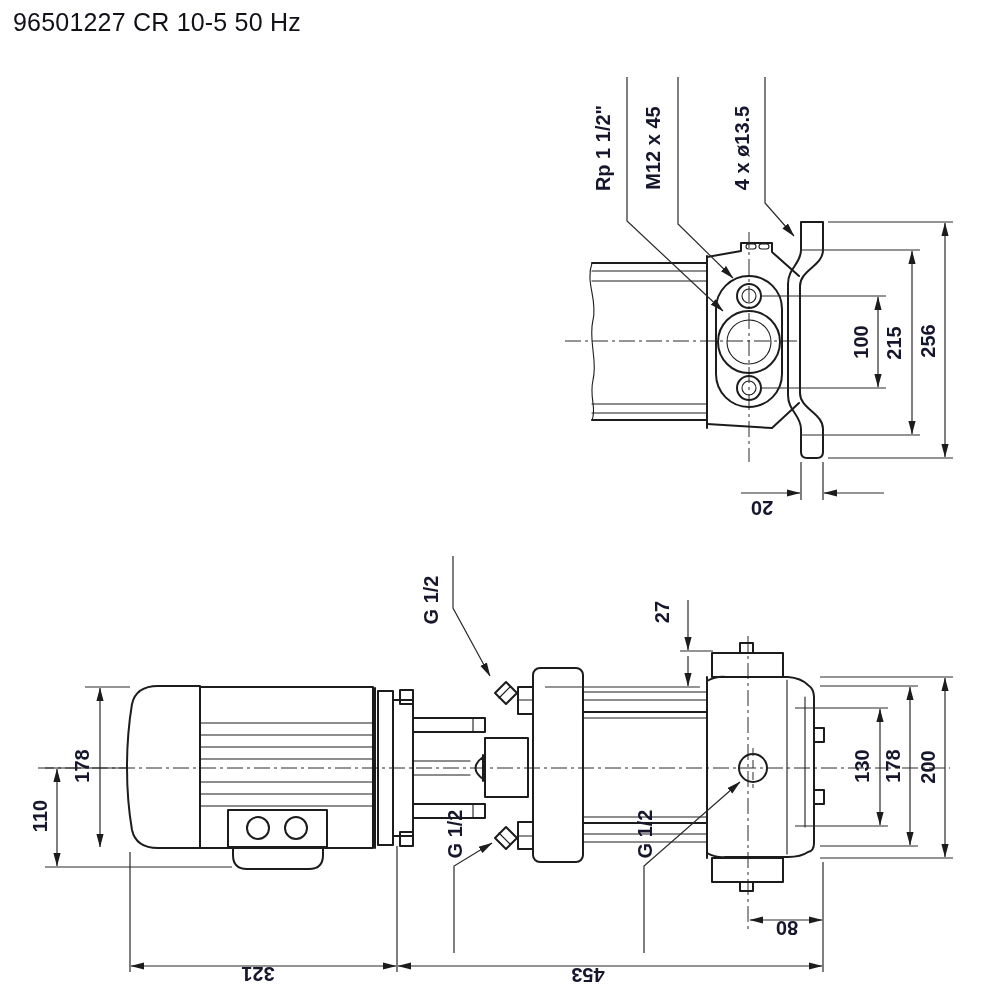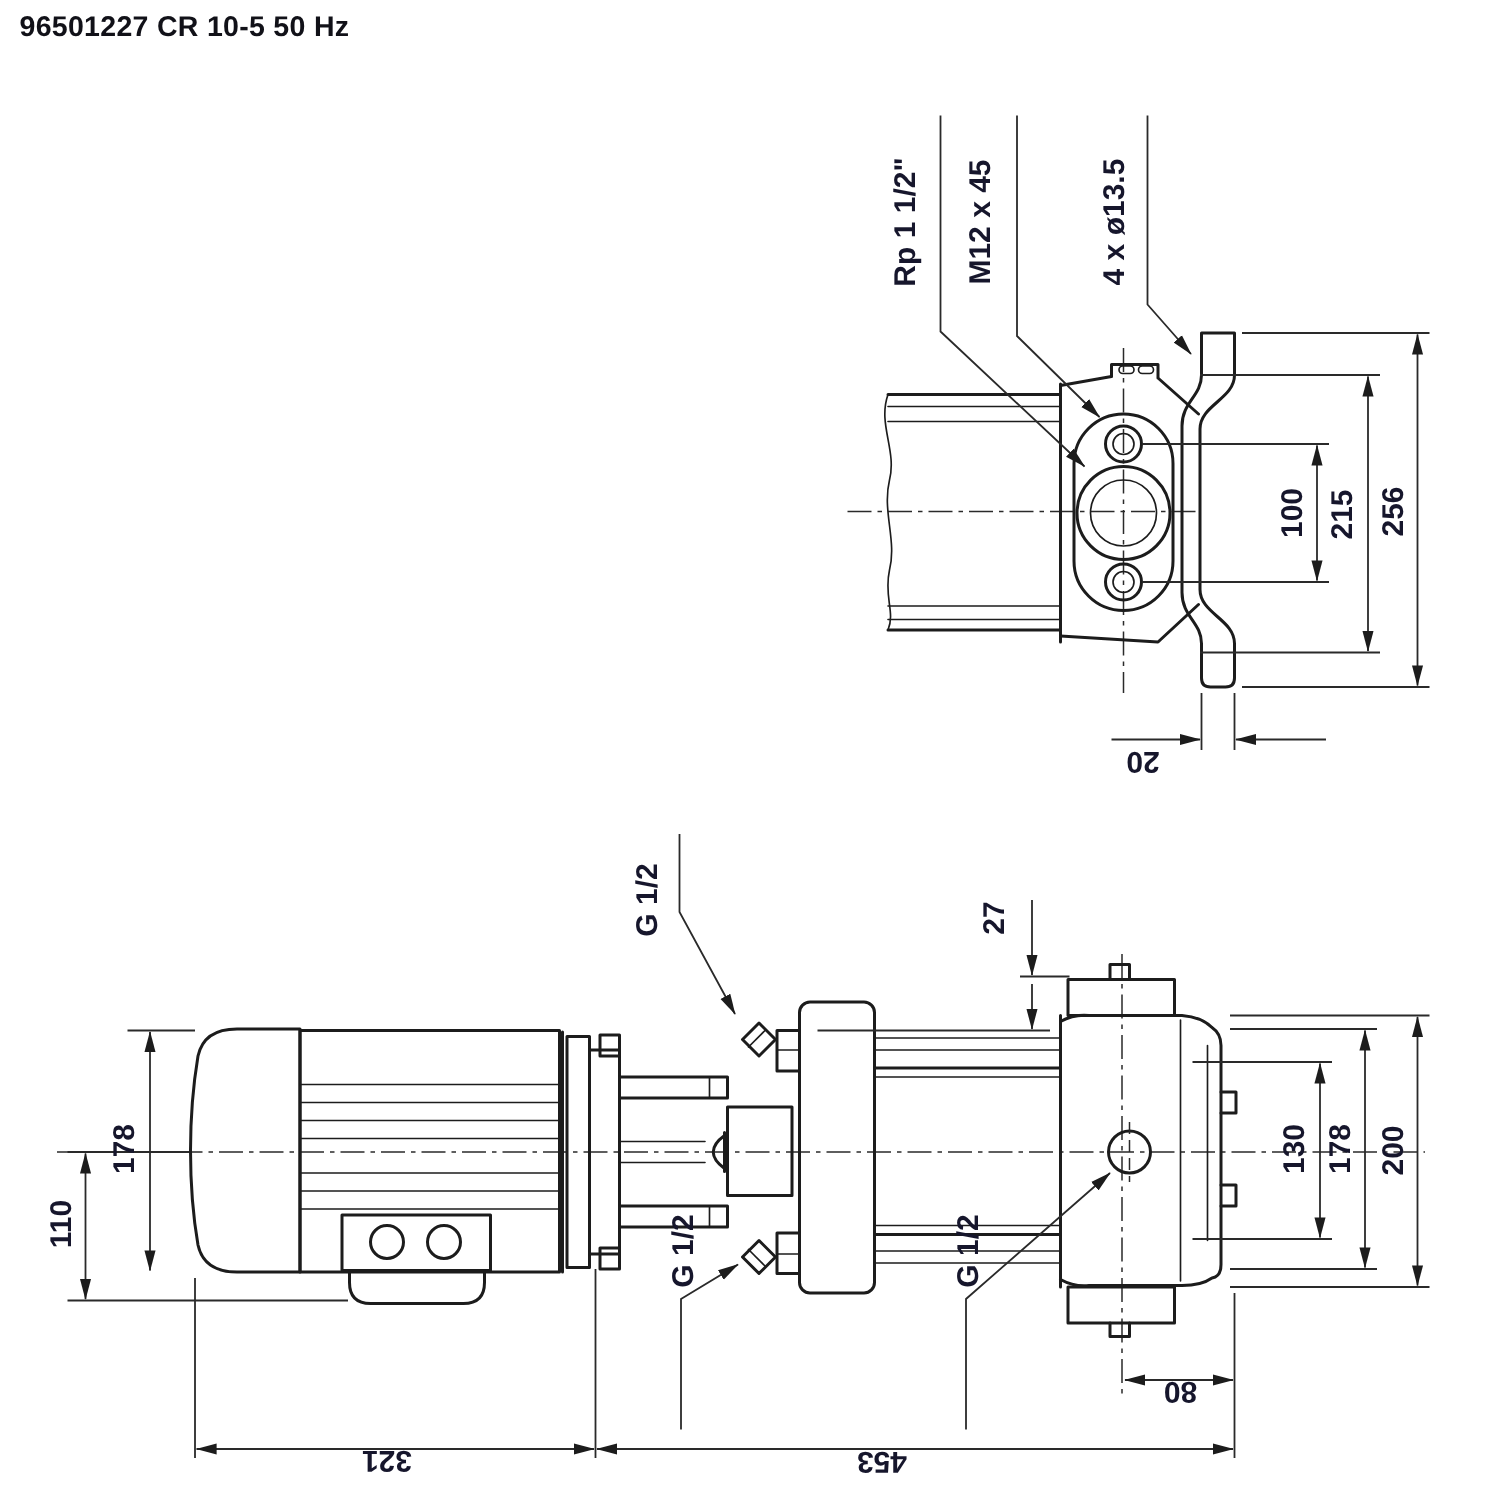--- a/index.html
+++ b/index.html
@@ -1,18 +1,18 @@
 <!DOCTYPE html>
 <html><head>
 <meta charset="utf-8">
 <style>
   html,body{margin:0;padding:0;background:#ffffff;}
   .canvas{position:relative;width:1000px;height:1000px;background:#ffffff;overflow:hidden;
           font-family:"Liberation Sans",sans-serif;}
-  .drawing-title{position:absolute;left:13px;top:8px;font-size:19px;font-weight:bold;
+  .drawing-title{position:absolute;left:13px;top:8px;font-size:25px;font-weight:normal;
           color:#111118;letter-spacing:.2px;white-space:pre;}
   svg{position:absolute;left:0;top:0;}
   .ol{fill:none;stroke:#1c1c1c;stroke-width:2;stroke-linejoin:round;stroke-linecap:round;}
   .tn{fill:none;stroke:#1c1c1c;stroke-width:1.1;stroke-linejoin:round;stroke-linecap:round;}
   .dim{fill:none;stroke:#2a2a2a;stroke-width:1.2;stroke-linecap:butt;}
   .cl{fill:none;stroke:#2a2a2a;stroke-width:1;stroke-dasharray:16 4 3 4;}
   .dsh{fill:none;stroke:#2a2a2a;stroke-width:1;stroke-dasharray:8 4;}
   .txt{font-family:"Liberation Sans",sans-serif;font-size:20px;font-weight:bold;
        fill:#16162c;text-anchor:middle;}
 </style>

